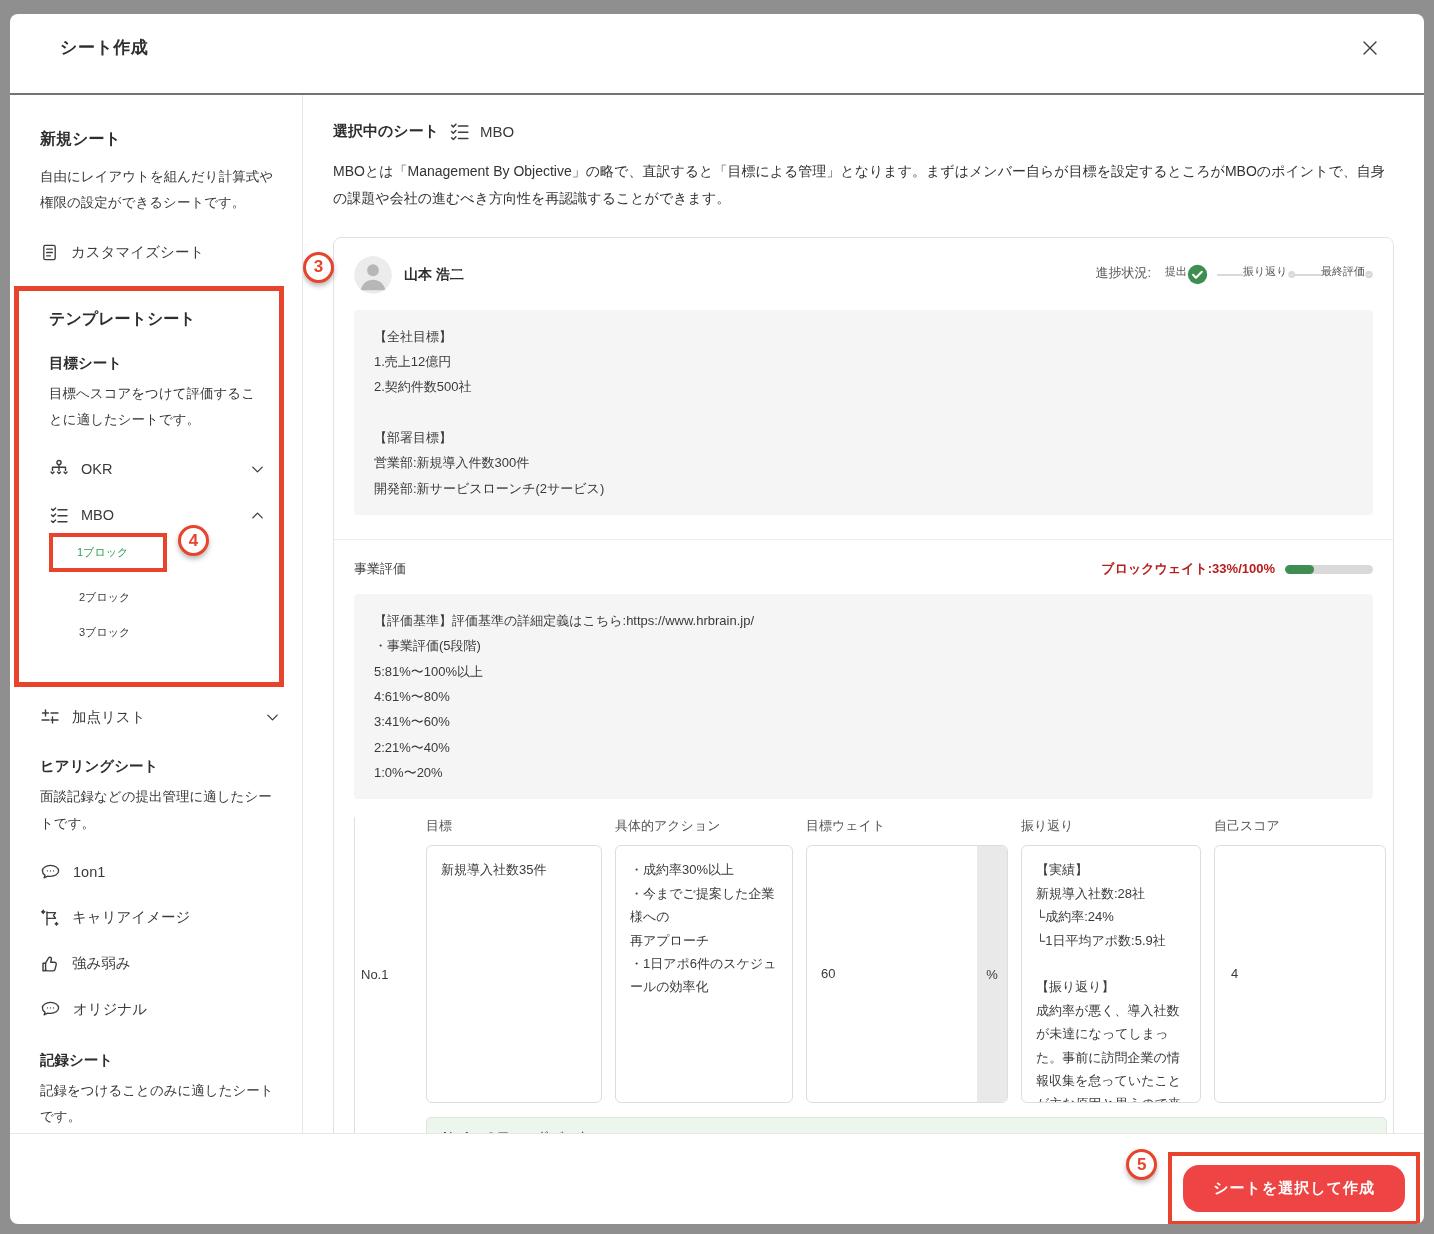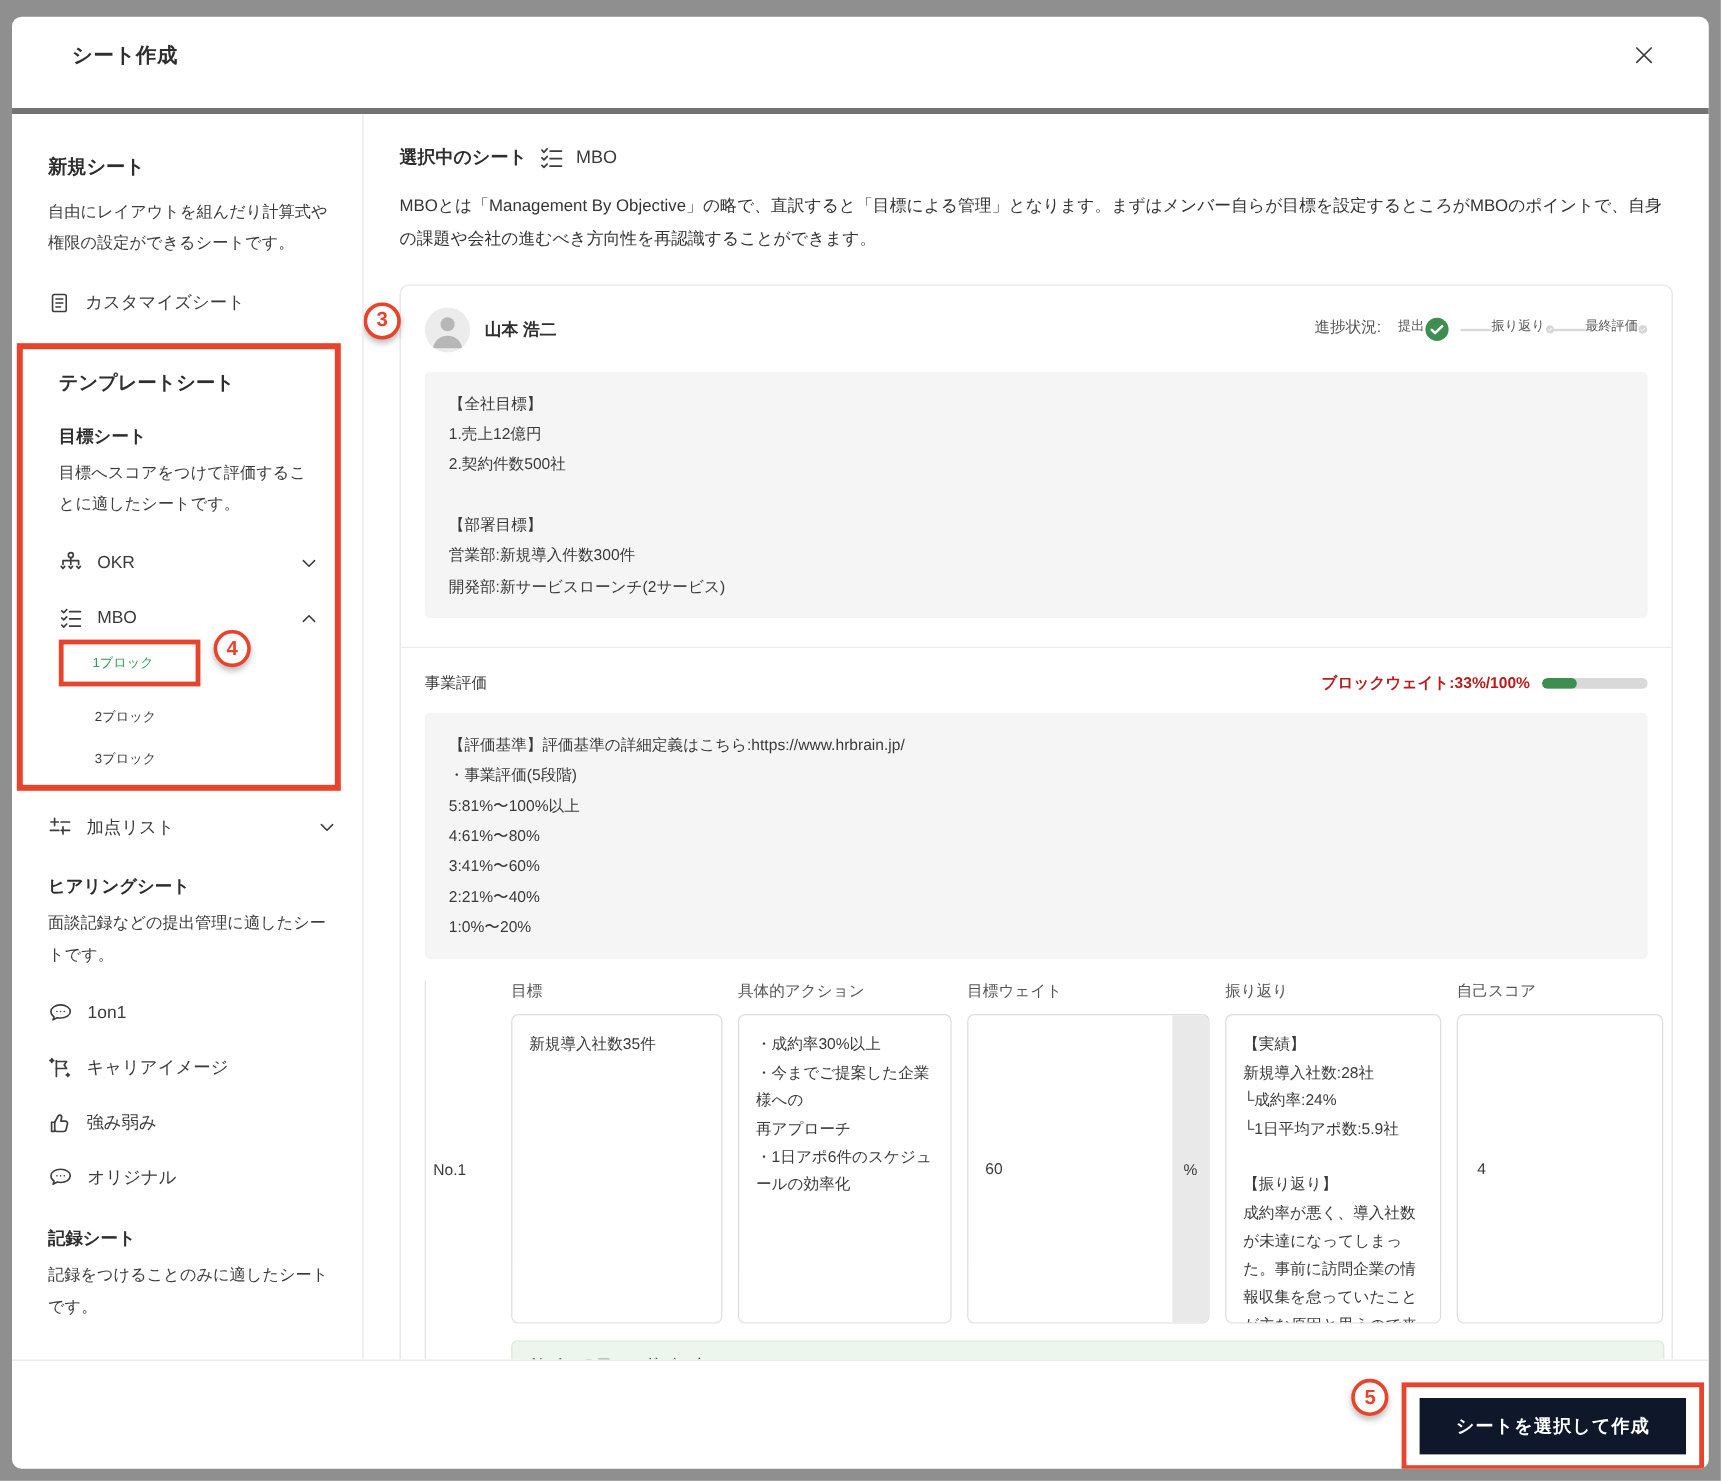--- a/index.html
+++ b/index.html
@@ -11,21 +11,21 @@
     position:relative;
     overflow:hidden;
   }
   .modal {
     position:absolute; top:14px; left:10px; right:10px; bottom:10px;
     background:#fff; border-radius:8px;
     display:flex; flex-direction:column; overflow:hidden;
   }
   
   .modal-header {
-    height:81px; flex:0 0 81px; border-bottom:5px solid #737373;
+    height:81px; flex:0 0 81px; border-bottom:2px solid #737373;
     display:flex; align-items:center; padding:0 44px 12px 50px;justify-content:flex-end;
   }
   .modal-title { font-size:17px; font-weight:bold; color:#2e2e2e; letter-spacing:.5px; }
   .close-btn { margin-left:auto; cursor:pointer; display:flex; align-items:center; }
   
   .modal-body { flex:1 1 auto; display:flex; overflow:hidden; }
   .sidebar {
     width:293px; flex:0 0 293px; border-right:1px solid #e7e7e7;
     padding:34px 22px 0 30px; overflow:hidden; position:relative;
   }
@@ -36,21 +36,21 @@
     display:flex; align-items:center; gap:12px; margin-top:26px;
     font-size:14.5px; color:#3a3a3a; cursor:pointer;
   }
   .sb-item .chev { margin-left:auto; }
   .ico { flex:0 0 auto; display:block; }
   .ico path, .ico rect, .ico circle, .ico line, .ico polyline {
     fill:none; stroke:#3d3d3d; stroke-width:1.4; stroke-linecap:round; stroke-linejoin:round;
   }
   
   .template-box {
-    border:5px solid #e8432d; margin:24px 0 0 -26px; padding:18px 14px 4px 30px;
+    border:5px solid #e8432d; margin:24px 0 0 -26px; padding:18px 14px 32px 30px;
     width:calc(100% + 30px);
   }
   .block-list { padding-left:2px; }
   .block-item { font-size:11px; color:#3a3a3a; padding:10px 0 10px 28px; cursor:pointer; }
   .block-item-active-box {
     border:4px solid #e8432d; width:118px; position:relative; margin:8px 0 0 -2px;
   }
   .block-item-active-box .block-item { padding:8px 0 8px 24px; color:#2d9e52; font-weight:500; }
   
   .main {
@@ -119,21 +119,21 @@
   }
   
   .modal-footer {
     flex:0 0 91px; border-top:1px solid #e7e7e7; position:relative;
   }
   .submit-annotation-box {
     position:absolute; right:4px; top:18px;
     border:4px solid #e8432d; padding:9px 11px;
   }
   .submit-btn {
-    background:#0f172a; color:#fff; border:none; border-radius:0;
+    background:#ef4444; color:#fff; border:none; border-radius:16px;
     font-size:15px; font-weight:bold; padding:14px 30px; cursor:pointer;
     font-family:inherit; letter-spacing:1px;
   }
   
   .num-badge {
     width:31px; height:31px; border-radius:50%; background:#fff;
     border:3px solid #e8432d; color:#e8432d; font-weight:bold; font-size:17px;
     display:flex; align-items:center; justify-content:center;
     box-shadow:0 3px 5px rgba(0,0,0,.28); position:absolute; z-index:5;
   }

